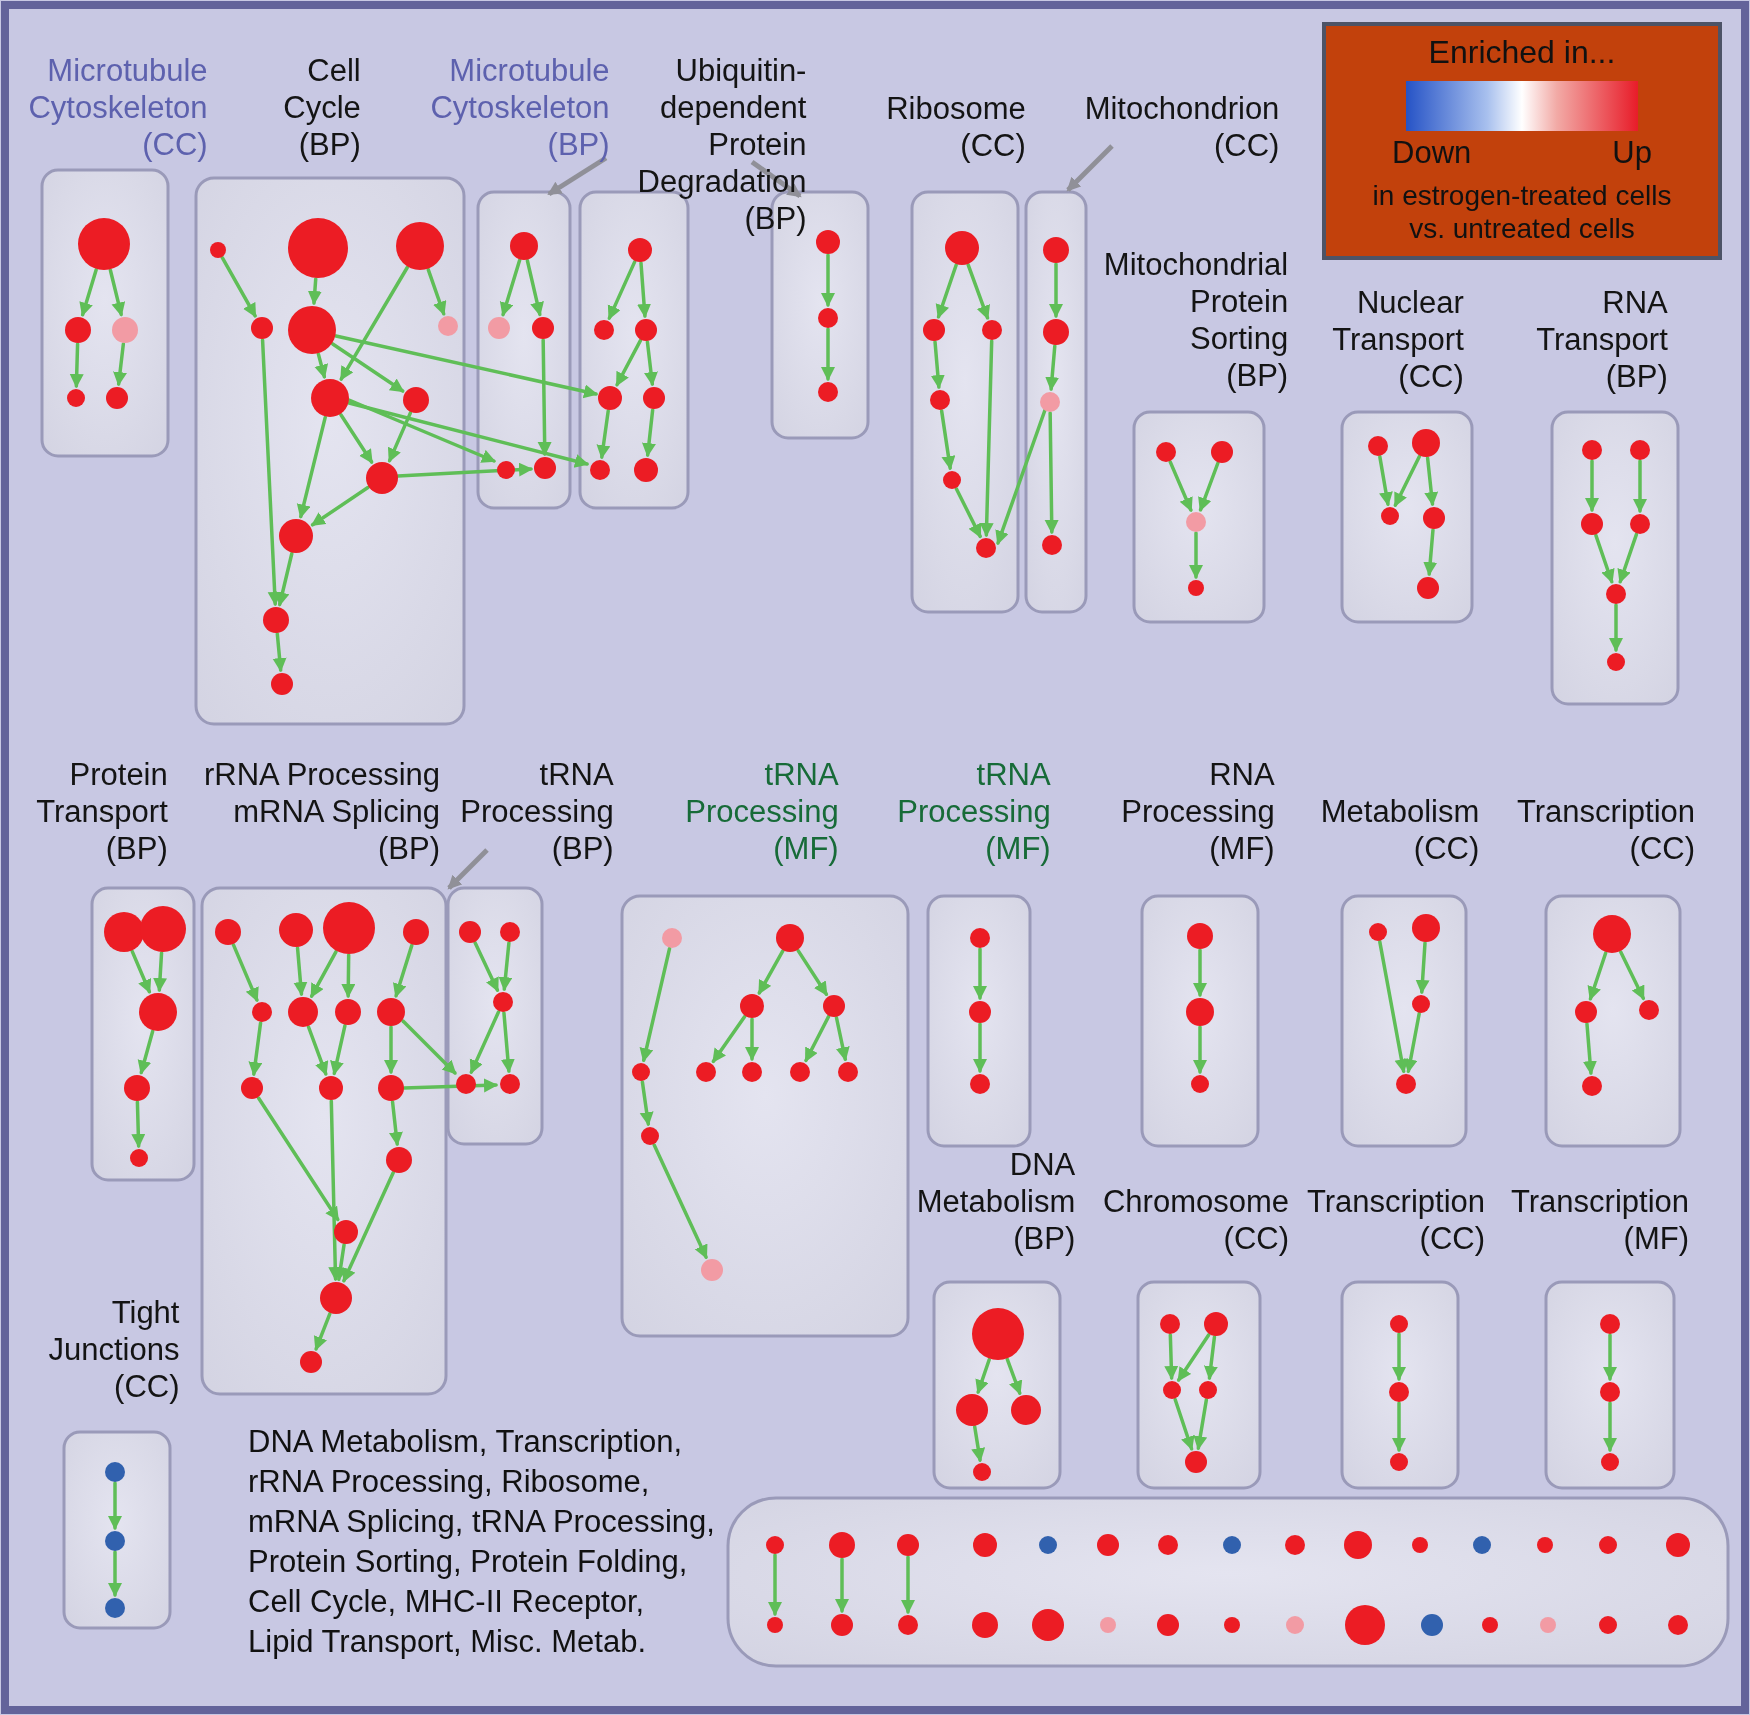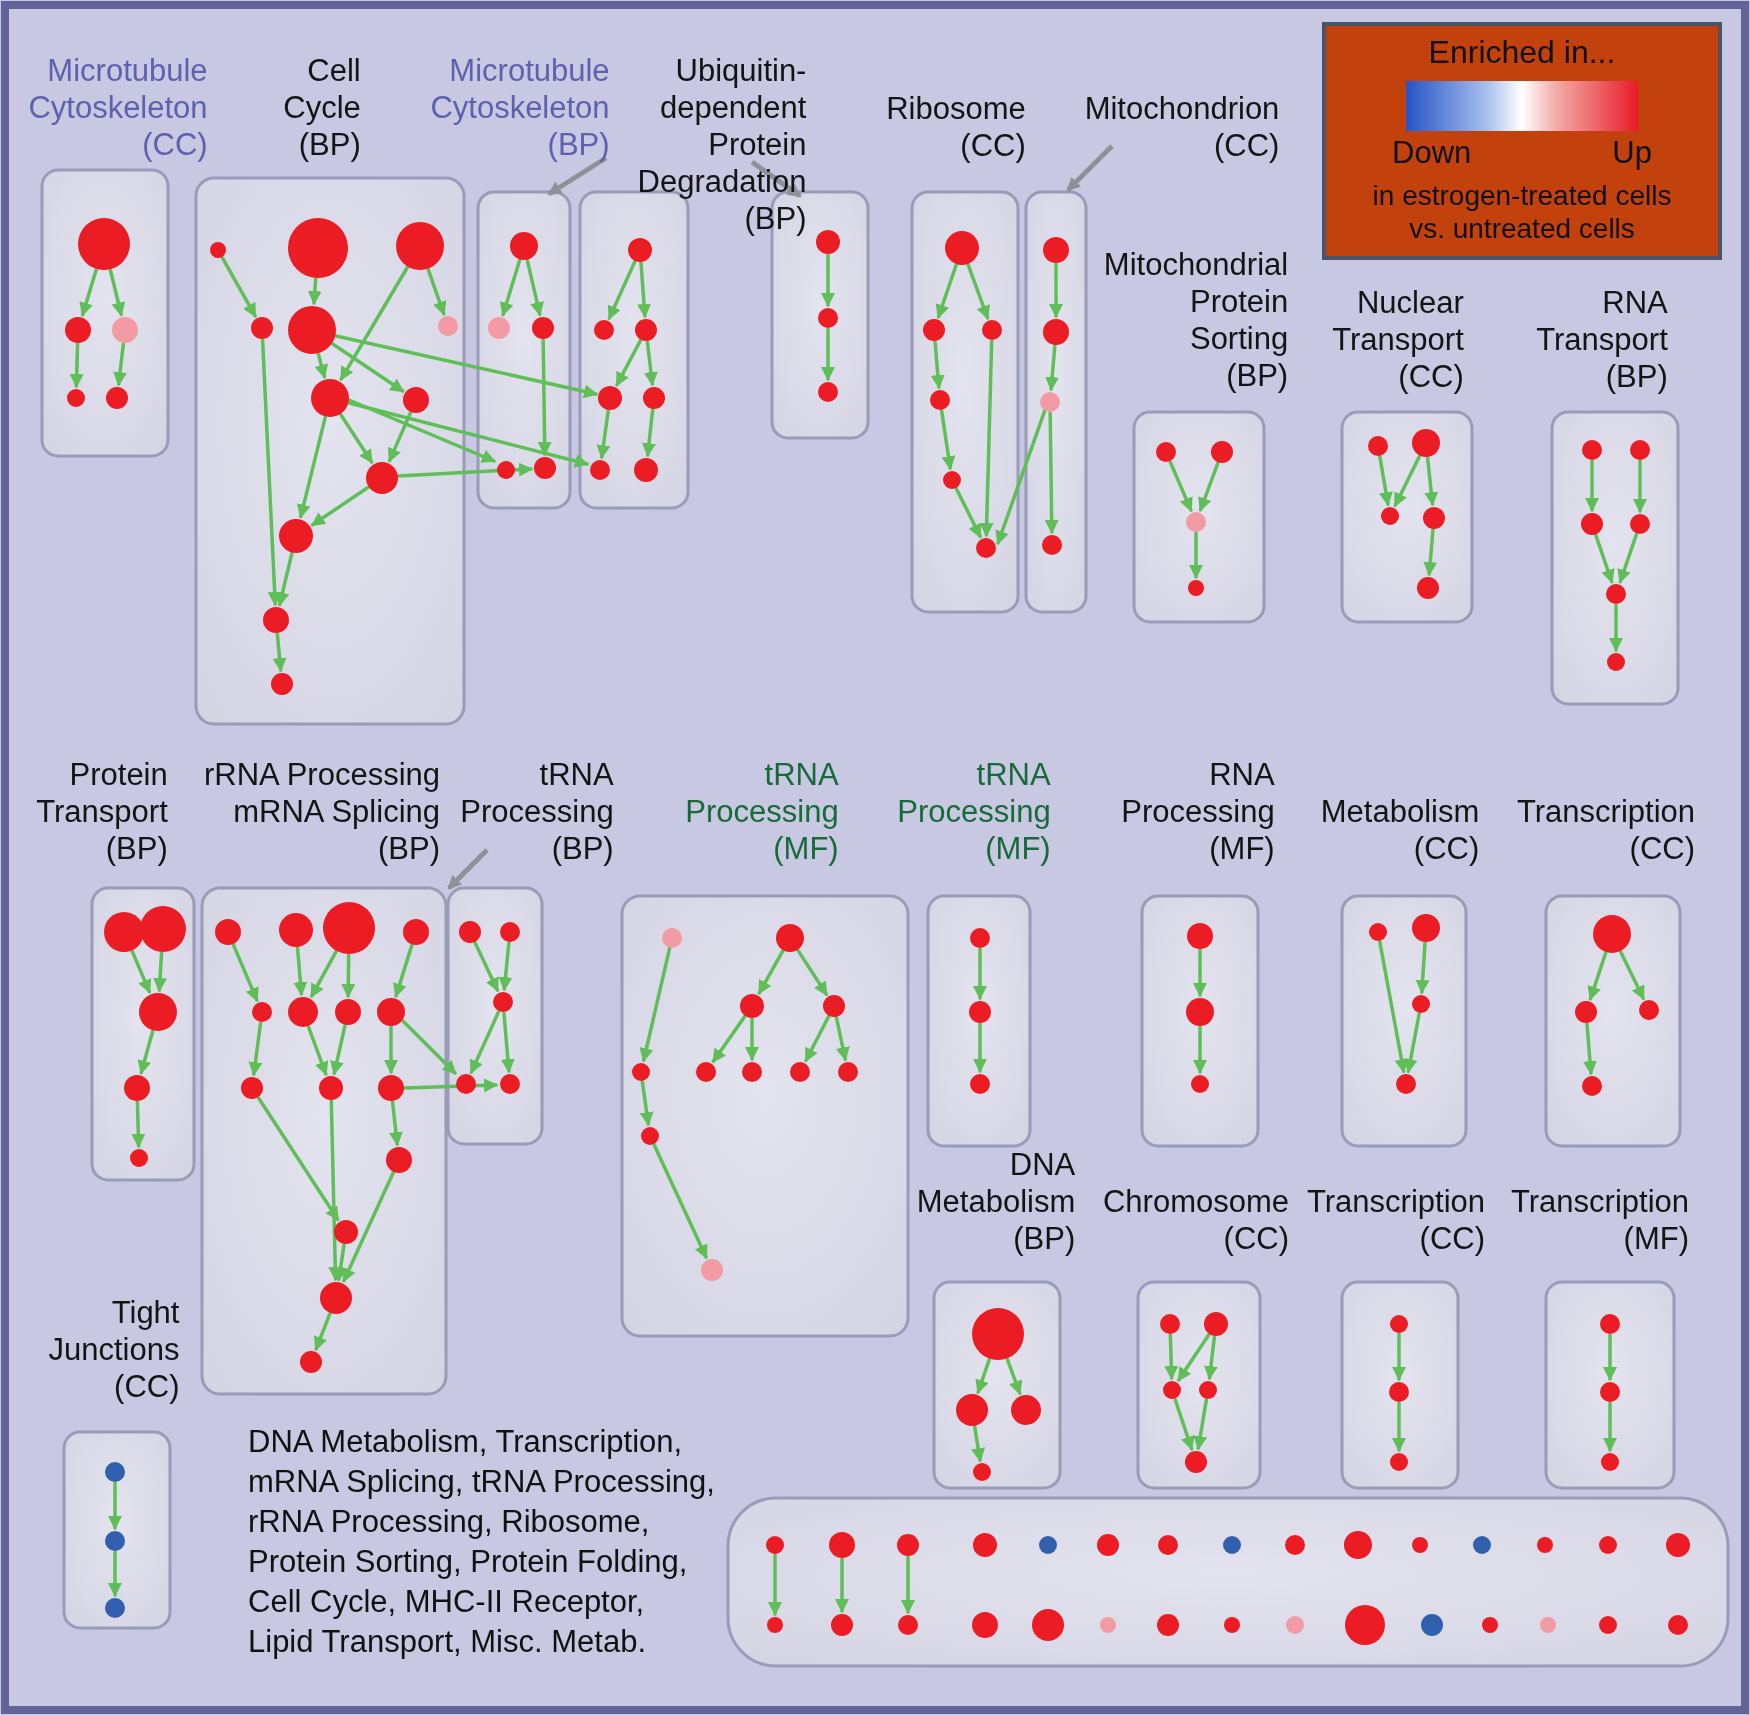--- a/index.html
+++ b/index.html
@@ -452,19 +452,19 @@
       <span>Up</span>
     </div>
     <div class="legend-subs">
       <div class="legend-sub">in estrogen-treated cells</div>
       <div class="legend-sub">vs. untreated cells</div>
     </div>
   </div>
 
   <div class="bottom-note">
     <div>DNA Metabolism, Transcription,</div>
+    <div>rRNA Processing, Ribosome,</div>
     <div>mRNA Splicing, tRNA Processing,</div>
-    <div>rRNA Processing, Ribosome,</div>
     <div>Protein Sorting, Protein Folding,</div>
     <div>Cell Cycle, MHC-II Receptor,</div>
     <div>Lipid Transport, Misc. Metab.</div>
   </div>
 </div>
 
 </body></html>

